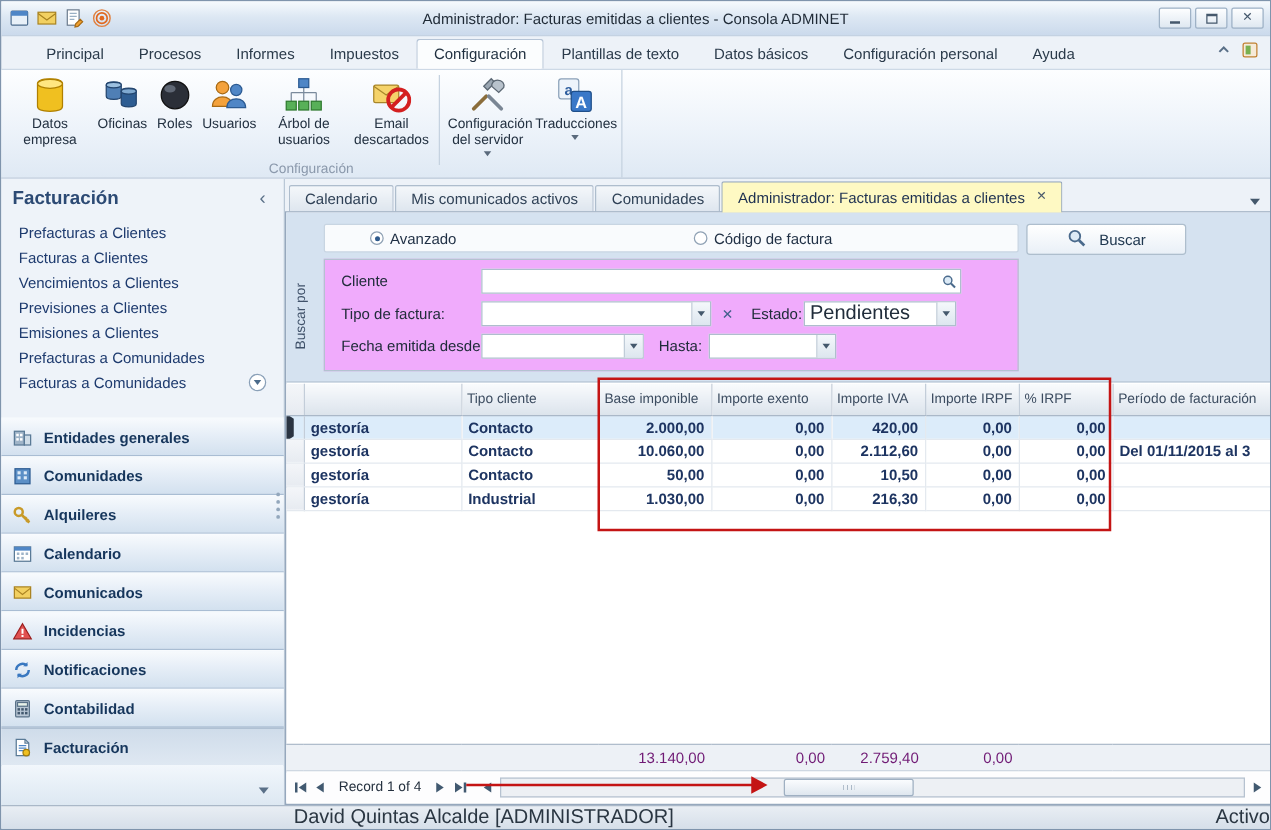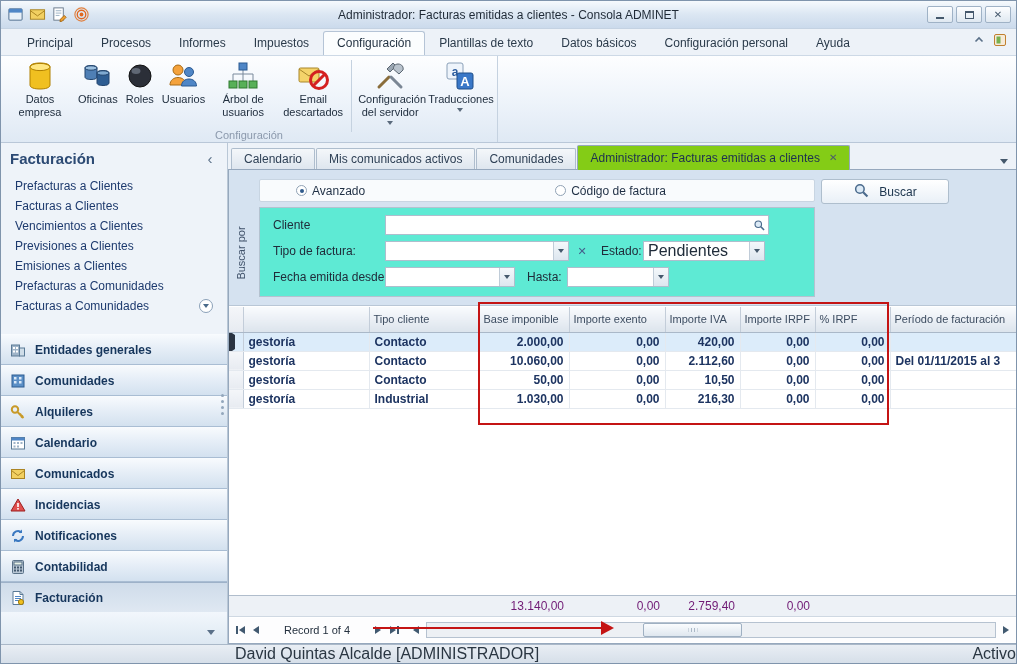--- a/index.html
+++ b/index.html
@@ -20,21 +20,21 @@
     font-size:12px;white-space:nowrap;overflow:hidden;}
   .winbtns{position:absolute;right:5px;top:5px;display:flex;gap:3px;z-index:2;}
   .wbtn{width:26px;height:17px;border:1px solid #9fb2c6;border-radius:2px;
     background:linear-gradient(#fdfeff,#dfe8f1);display:flex;align-items:center;justify-content:center;}
   .glyph-min{width:8px;height:2px;background:#45586c;margin-top:7px;}
   .glyph-max{width:9px;height:8px;border:1px solid #45586c;border-top-width:2px;}
   .glyph-close{font-size:10px;font-weight:bold;color:#45586c;line-height:1;}
 
   
   .tabrow{position:absolute;top:28px;left:0;right:0;height:26px;display:flex;
-    align-items:flex-end;padding-left:12px;}
+    align-items:flex-end;padding-left:22px;}
   .rtab{padding:4px 13px 5px;font-size:12px;color:#2a3a4a;border:1px solid transparent;
     border-bottom:none;border-radius:3px 3px 0 0;white-space:nowrap;}
   .rtab.active{background:#fbfdfe;border-color:#b5c4d6;position:relative;z-index:3;color:#1f2f3f;}
   .tabrow-right{margin-left:auto;display:flex;align-items:center;gap:8px;padding:0 9px 5px 0;}
 
   
   .ribbon{position:absolute;top:54px;left:0;right:0;height:88px;
     background:linear-gradient(#fdfeff,#edf3fa 55%,#dfe9f4);
     border-top:1px solid #cdd9e6;border-bottom:1px solid #b9c7d8;}
   .rgroup{position:absolute;left:0;top:0;bottom:0;width:497px;border-right:1px solid #c5d2e0;}
@@ -75,21 +75,21 @@
     border-left:4px solid transparent;border-right:4px solid transparent;border-top:5px solid #5a7088;}
   .splitter{position:absolute;left:220px;top:393px;display:flex;flex-direction:column;gap:3px;z-index:5;}
   .splitter i{width:3px;height:3px;background:#93a7bc;border-radius:50%;}
 
   
   .main{position:absolute;left:227px;top:142px;width:790px;bottom:19px;}
   .doctabs{position:absolute;top:0;left:0;right:0;height:27px;display:flex;align-items:flex-end;padding-left:3px;}
   .dtab{height:22px;line-height:21px;padding:0 12px;background:linear-gradient(#f4f7fa,#dde5ee);
     border:1px solid #aebdcd;border-bottom:none;border-radius:2px 2px 0 0;margin-right:1px;
     font-size:12px;color:#2f4156;white-space:nowrap;overflow:hidden;}
-  .dtab.active{background:#84cc16;height:25px;line-height:24px;color:#1d3050;display:flex;
+  .dtab.active{background:#fef9c3;height:25px;line-height:24px;color:#1d3050;display:flex;
     align-items:center;gap:9px;border-color:#96a8bd;position:relative;z-index:3;}
   .dclose{font-size:10px;color:#4a5a6c;font-weight:bold;line-height:1;}
   .dtab-more{margin-left:auto;margin-right:10px;margin-bottom:6px;width:0;height:0;
     border-left:4px solid transparent;border-right:4px solid transparent;border-top:5px solid #44586c;}
   .panelbody{position:absolute;top:26px;left:0;right:0;bottom:0;background:#fff;border:1px solid #96a8bd;}
 
   
   .searchpanel{position:absolute;top:0;left:0;right:0;height:136px;background:#d5e2f0;
     border-bottom:1px solid #b9c7d6;}
   .vlabel{position:absolute;left:2px;top:38px;width:20px;height:90px;display:flex;
@@ -99,21 +99,21 @@
     background:rgba(255,255,255,.85);border:1px solid #c8d5e2;border-radius:2px;
     display:flex;align-items:center;}
   .radio{display:flex;align-items:center;gap:5px;font-size:12px;color:#1f2f44;}
   .radio.r1{margin-left:36px;}
   .radio.r2{margin-left:190px;}
   .rdot{width:11px;height:11px;border-radius:50%;border:1px solid #90a2b5;background:#fff;position:relative;}
   .rdot.on::after{content:"";position:absolute;inset:2.5px;border-radius:50%;background:#2f5a8c;}
   .btn-buscar{position:absolute;left:592px;top:9px;width:128px;height:25px;border:1px solid #aebecd;
     border-radius:3px;background:linear-gradient(#ffffff,#e9f0f7);display:flex;align-items:center;
     justify-content:center;gap:9px;font-size:12px;color:#203850;}
-  .fieldsbox{position:absolute;left:30px;top:37px;width:556px;height:90px;background:#5eead4;
+  .fieldsbox{position:absolute;left:30px;top:37px;width:556px;height:90px;background:#f0abfc;
     border:1px solid #b4c2d0;}
   .flabel{position:absolute;font-size:12px;color:#202c3a;white-space:nowrap;}
   .field{position:absolute;height:20px;border:1px solid #aebecd;background:#fff;display:flex;align-items:center;}
   .field input{border:none;outline:none;flex:1;height:16px;font:inherit;padding:0 3px;min-width:0;background:transparent;}
   .combo-btn{width:15px;align-self:stretch;border-left:1px solid #c0ccd8;
     background:linear-gradient(#f4f8fb,#dde6ef);display:flex;align-items:center;justify-content:center;}
   .ca{width:0;height:0;border-left:3.5px solid transparent;border-right:3.5px solid transparent;
     border-top:4.5px solid #44586c;}
   .mag-btn{width:18px;align-self:stretch;display:flex;align-items:center;justify-content:center;}
   .combo-text{padding-left:4px;font-size:16px;color:#202c3a;flex:1;white-space:nowrap;overflow:hidden;}
@@ -140,21 +140,21 @@
 
   
   .navigator{position:absolute;top:448px;left:0;right:0;height:24px;display:flex;
     align-items:center;padding:0 3px;background:#fdfdfe;}
   .nbtn{width:16px;height:16px;display:flex;align-items:center;justify-content:center;gap:1px;}
   .tri-l{width:0;height:0;border-top:4px solid transparent;border-bottom:4px solid transparent;
     border-right:6px solid #415970;}
   .tri-r{width:0;height:0;border-top:4px solid transparent;border-bottom:4px solid transparent;
     border-left:6px solid #415970;}
   .bar-v{width:2px;height:8px;background:#415970;}
-  .rectext{margin:0 20px;font-size:11px;color:#24303e;white-space:nowrap;}
+  .rectext{margin:0 7px;font-size:11px;color:#24303e;white-space:nowrap;}
   .htrack{flex:1;height:16px;border:1px solid #b6c2d0;background:#edf0f4;position:relative;margin:0 2px;}
   .hthumb{position:absolute;left:38%;width:17.5%;top:0;bottom:0;
     background:linear-gradient(#fafcfe,#dfe7ef);border:1px solid #9fb0c2;border-radius:2px;}
   .hthumb::after{content:"";position:absolute;left:50%;top:4px;bottom:4px;width:9px;
     transform:translateX(-50%);
     background:repeating-linear-gradient(90deg,#aab8c6 0 1px,transparent 1px 3px);}
 
   
   .statusbar{position:absolute;left:0;right:0;bottom:0;height:19px;
     background:linear-gradient(#e9eef4,#d6dfe9);border-top:1px solid #aab8c8;

